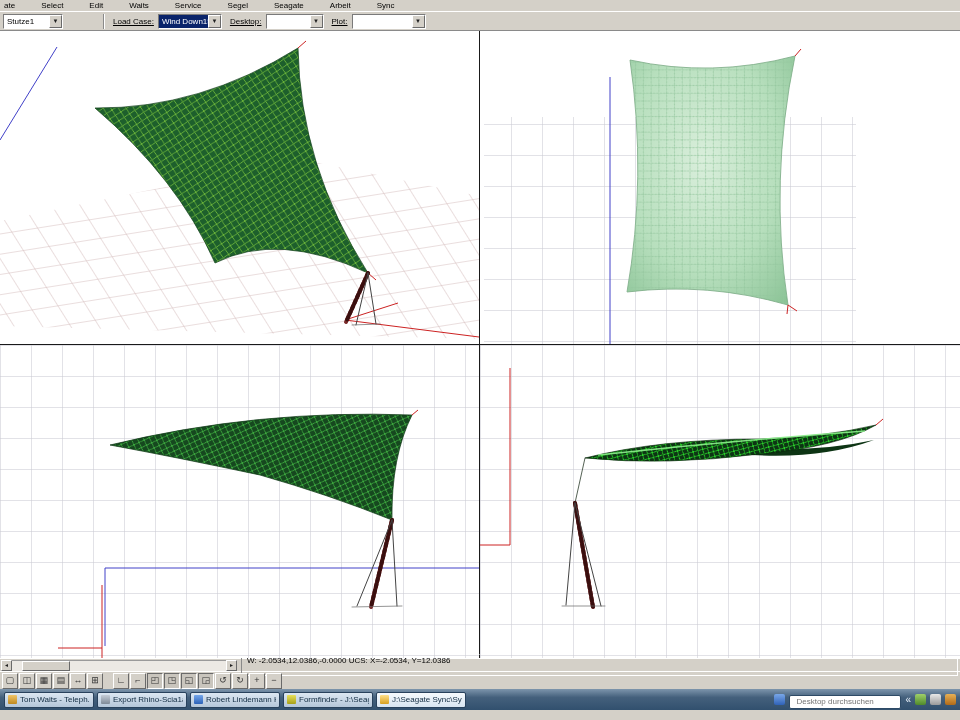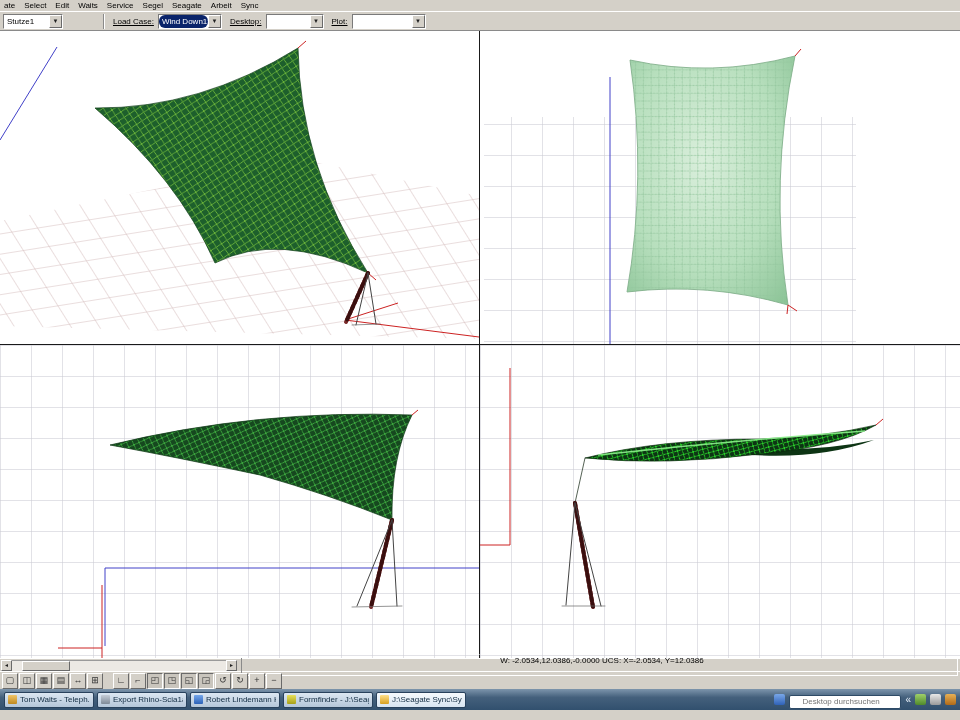--- a/index.html
+++ b/index.html
@@ -5,30 +5,30 @@
   *{box-sizing:border-box;}
   body{margin:0;background:#000;}
   .screen{width:960px;height:720px;position:relative;overflow:hidden;background:#d4d0c8;
           font-family:"Liberation Sans",sans-serif;color:#000;}
 
   
   .titlebar{height:10px;background:linear-gradient(90deg,#0a246a 0%,#1e4fae 55%,#5a86cf 100%);
             color:#fff;font-size:8px;line-height:10px;padding:0 3px;white-space:nowrap;overflow:hidden;}
 
   
-  .menubar{height:11px;background:#d4d0c8;display:flex;align-items:center;gap:9px;
+  .menubar{height:11px;background:#d4d0c8;display:flex;align-items:center;gap:26px;
            padding:0 4px;font-size:8px;}
   .mitem{cursor:default;}
 
   
   .toolbar{height:20px;background:#d4d0c8;display:flex;align-items:center;font-size:8px;
            padding:0 3px;border-top:1px solid #fff;border-bottom:1px solid #8a8a8a;}
   .combo{display:flex;align-items:stretch;height:15px;background:#fff;border:1px solid;
          border-color:#7a7a7a #fff #fff #7a7a7a;}
-  .combo-val{flex:1;padding:2px 3px 1px;white-space:nowrap;overflow:hidden;border-radius:6px;}
+  .combo-val{flex:1;padding:2px 3px 1px;white-space:nowrap;overflow:hidden;}
   .combo-val.selected{background:#0a246a;color:#fff;}
   .combo-btn{width:13px;background:#d4d0c8;border:1px solid;border-color:#fff #6a6a6a #6a6a6a #fff;
              font-size:6px;display:flex;align-items:center;justify-content:center;color:#222;}
   .w-el{width:60px;}.w-lc{width:64px;}.w-rs{width:58px;}.w-pl{width:74px;}
   .tlabel{margin:0 4px 0 8px;text-decoration:underline;}
   .tsep{width:2px;height:15px;border-left:1px solid #8a8a8a;border-right:1px solid #fff;margin-left:40px;}
 
   
   .viewports{display:grid;grid-template-columns:479px 480px;grid-template-rows:313px 313px;
              gap:1px;background:#1a1a1a;}
@@ -37,21 +37,21 @@
 
   
   .statusbar{height:13px;background:#d4d0c8;display:flex;align-items:center;border-top:1px solid #fff;font-size:8px;}
   .hscroll{width:236px;height:11px;display:flex;margin-left:1px;}
   .sbtn{width:11px;height:11px;background:#d4d0c8;border:1px solid;border-color:#fff #6a6a6a #6a6a6a #fff;
         font-size:6px;line-height:9px;text-align:center;color:#222;}
   .strack{flex:1;background:#ece9e4;position:relative;border-top:1px solid #9a9a9a;}
   .sthumb{position:absolute;left:10px;top:0;width:48px;height:10px;background:#d4d0c8;border:1px solid;
           border-color:#fff #6a6a6a #6a6a6a #fff;}
   .coords{flex:1;height:22px;line-height:11px;margin:0 2px 0 4px;padding-left:5px;border:1px solid;
-          border-color:#8a8a8a #fff #fff #8a8a8a;white-space:nowrap;overflow:hidden;text-align:center;}
+          border-color:#8a8a8a #fff #fff #8a8a8a;white-space:nowrap;overflow:hidden;}
 
   
   .icontoolbar{height:18px;background:#d4d0c8;display:flex;align-items:center;padding:0 2px;border-top:1px solid #fff;}
   .igroup{display:flex;gap:1px;}
   .igroup + .igroup{margin-left:10px;}
   .ibtn{width:16px;height:16px;background:#d4d0c8;border:1px solid;border-color:#fff #6a6a6a #6a6a6a #fff;
         font-size:9px;line-height:13px;text-align:center;color:#333;padding:0;font-family:inherit;}
   .ibtn.pressed{border-color:#6a6a6a #fff #fff #6a6a6a;background:#c9c5bd;}
 
   
@@ -67,21 +67,21 @@
   .task-btn:nth-child(3) .task-icon{background:linear-gradient(#74a6ea,#2c62b8);}
   .task-btn:nth-child(4) .task-icon{background:linear-gradient(#e8e05c,#a8a018);}
   .task-btn:nth-child(5) .task-icon{background:linear-gradient(#ffe08a,#d8a020);}
   .tray{margin-left:auto;display:flex;align-items:center;gap:4px;}
   .tray-ico{width:11px;height:11px;border-radius:2px;}
   .t1{background:linear-gradient(#79a7e8,#2f62b8);}
   .t2{background:linear-gradient(#9fd06a,#4f8a2a);}
   .t3{background:linear-gradient(#e8e8e8,#9a9a9a);}
   .t4{background:linear-gradient(#e8b055,#b06a18);}
   .tray-search input{width:112px;height:14px;font-size:8px;border:1px solid #2e4a66;border-radius:2px;
-                     padding:0 12px;font-family:inherit;}
+                     padding:0 6px;font-family:inherit;}
   .tray-chevron{color:#eaf2fa;font-size:10px;line-height:10px;cursor:default;}
 </style>
 </head>
 <body>
 
 <div class="screen">
 
 
   <div class="menubar">
     <span class="mitem">ate</span>

